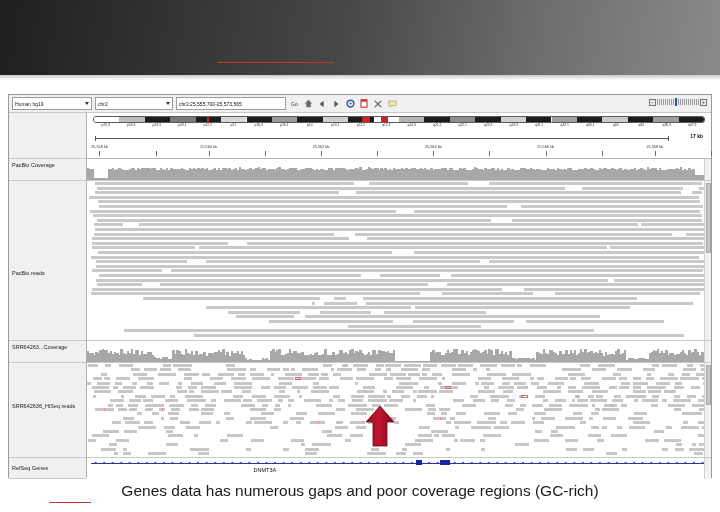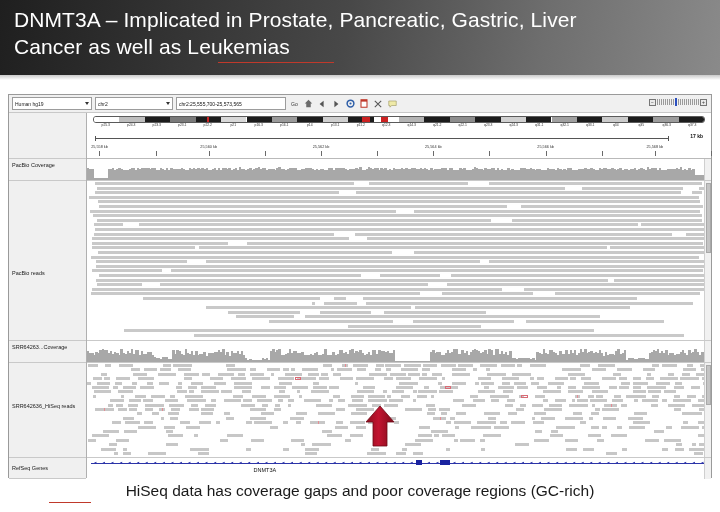--- a/index.html
+++ b/index.html
@@ -151,22 +151,20 @@
   #caption {
     position:absolute; left:0; top:482px; width:720px;
     text-align:center; font-size:15.5px; color:#1a1a1a;
   }
   #caption-underline { position:absolute; left:49px; top:502px; width:42px; height:1px; background:#c0392b; }
 </style>
 </head>
 <body>
 
 <div id="title-banner">
-  <div id="title-text">DNMT3A – Implicated in Prostate, Pancreatic, Gastric, Liver
-Cancer as well as Leukemias</div>
   <div id="title-underline"></div>
 </div>
 <div id="banner-shadow"></div>
 
 <div id="igv-window">
 
   <div id="igv-toolbar">
     <div class="combo" id="genome-combo">
       <span class="lbl">Human hg19</span>
       <span class="arw"></span>
@@ -1598,14 +1596,14 @@
       <linearGradient id="ag" x1="0" y1="0" x2="1" y2="0">
         <stop offset="0%" stop-color="#8e0d1e"></stop>
         <stop offset="45%" stop-color="#c21430"></stop>
         <stop offset="100%" stop-color="#7d0b1a"></stop>
       </linearGradient>
     </defs>
     <path d="M15 2 L29 18 L22 18 L22 42 L8 42 L8 18 L1 18 Z" fill="url(#ag)" stroke="#6d0915" stroke-width="0.8"></path>
   </svg>
 </div>
 
-<div id="caption">HiSeq data has coverage gaps and poor coverage regions (GC-rich)</div>
+<div id="caption">Genes data has numerous gaps and poor coverage regions (GC-rich)</div>
 <div id="caption-underline"></div>
 
 </body></html>

